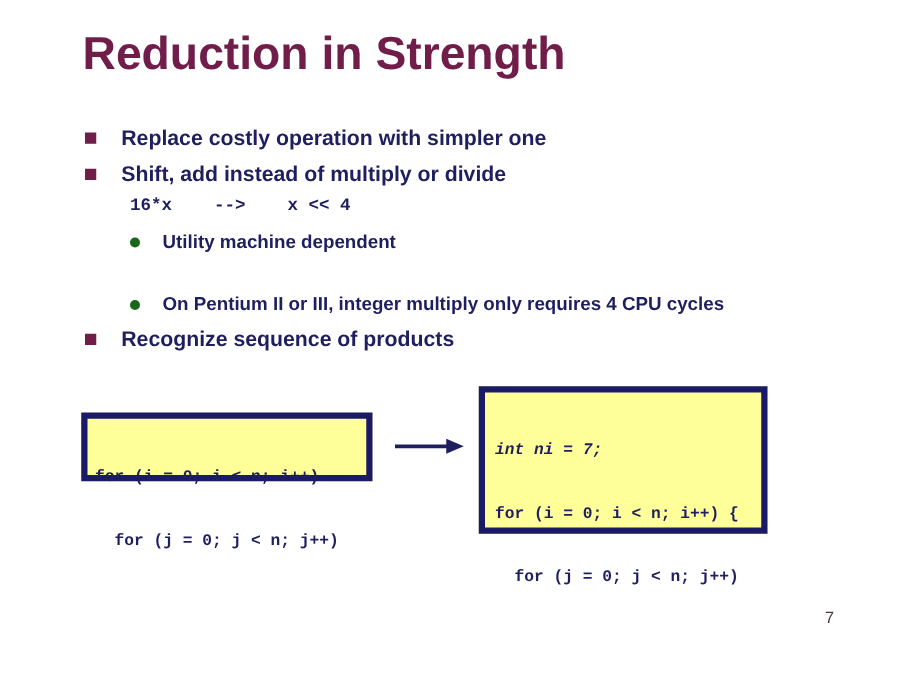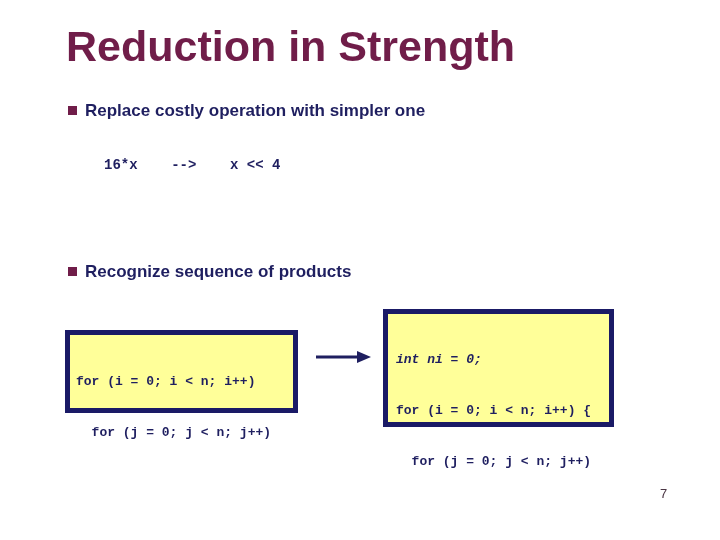--- a/index.html
+++ b/index.html
@@ -8,30 +8,31 @@
     width: 720px;
     height: 540px;
     background: #ffffff;
     font-family: "Liberation Sans", sans-serif;
     overflow: hidden;
   }
   .title {
     position: absolute;
     left: 66px;
     top: 22px;
-    font-size: 43px;
+    font-size: 37px;
     font-weight: bold;
     color: #701d49;
     white-space: nowrap;
   }
   .row {
     position: absolute;
     display: flex;
     align-items: flex-start;
     white-space: nowrap;
+    gap: 12px;
   }
   .sq {
     width: 9px; height: 9px;
     background: #701d49;
     margin-top: 5px;
     flex: 0 0 auto;
   }
   .dot {
     width: 8px; height: 8px;
     border-radius: 50%;
@@ -69,21 +70,21 @@
     box-sizing: border-box;
     font-family: "Liberation Mono", monospace;
     font-size: 13px;
     font-weight: bold;
     color: #1f1f60;
     white-space: pre;
     line-height: 17px;
   }
   .codebox.left {
     left: 65px; top: 330px;
-    width: 233px; height: 83px;
+    width: 233px; height: 55px;
     padding: 4px 6px;
   }
   .codebox.right {
     left: 383px; top: 309px;
     width: 231px; height: 118px;
     padding: 3px 8px;
   }
   .cl { white-space: pre; }
   .cl.it { font-style: italic; }
   .arrow {
@@ -102,43 +103,55 @@
 
 <div class="slide">
 
   <div class="title">Reduction in Strength</div>
 
   <div class="row" style="left:68px; top:101px;">
     <span class="sq"></span>
     <span class="btext">Replace costly operation with simpler one</span>
   </div>
 
+  <div class="row" style="left:68px; top:130px;">
+    <span class="sq"></span>
+    <span class="btext">Shift, add instead of multiply or divide</span>
+  </div>
 
   <div class="inline-code">16*x    --&gt;    x &lt;&lt; 4</div>
 
+  <div class="row" style="left:104px; top:185px;">
+    <span class="dot"></span>
+    <span class="stext">Utility machine dependent</span>
+  </div>
 
 
+  <div class="row" style="left:104px; top:235px;">
+    <span class="dot"></span>
+    <span class="stext">On Pentium II or III, integer multiply only requires 4 CPU cycles</span>
+  </div>
 
   <div class="row" style="left:68px; top:262px;justify-content:center;">
     <span class="sq"></span>
     <span class="btext">Recognize sequence of products</span>
   </div>
 
   <div class="codebox left">
     <div class="cl">for (i = 0; i &lt; n; i++)</div>
     <div class="cl">  for (j = 0; j &lt; n; j++)</div>
   </div>
 
   <svg class="arrow" width="58" height="16" viewBox="0 0 58 16">
     <line x1="2" y1="8" x2="44" y2="8" stroke="#1f1f60" stroke-width="3"></line>
     <polygon points="43,2 57,8 43,14" fill="#1f1f60"></polygon>
   </svg>
 
   <div class="codebox right">
-    <div class="cl it">int ni = 0;</div>
+    <div class="cl it">int ni = 7;</div>
     <div class="cl">for (i = 0; i &lt; n; i++) {</div>
     <div class="cl">  for (j = 0; j &lt; n; j++)</div>
     
     
   </div>
 
   <div class="page-number">7</div>
 
 </div>
 

